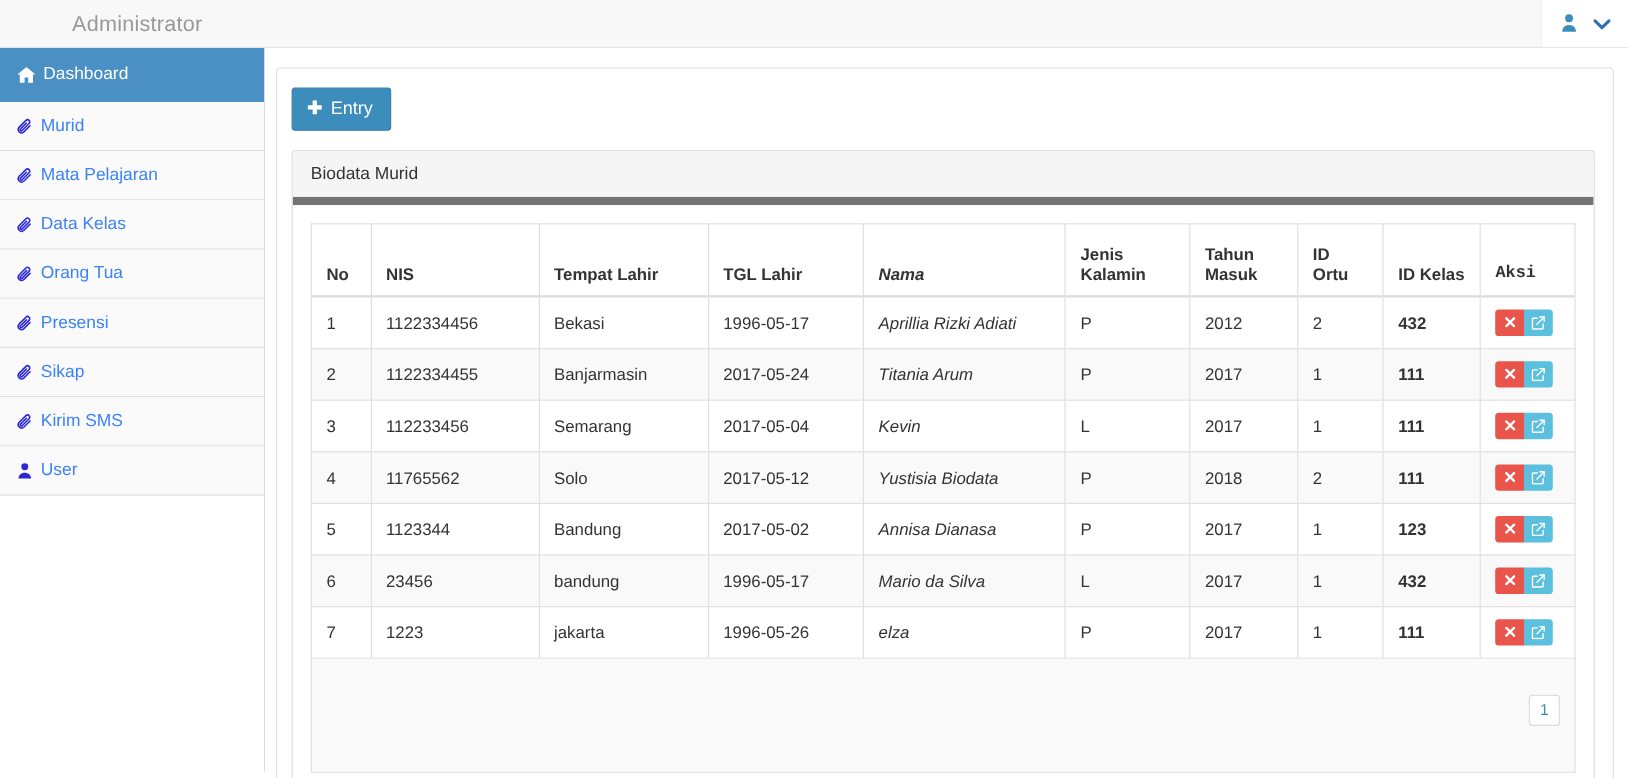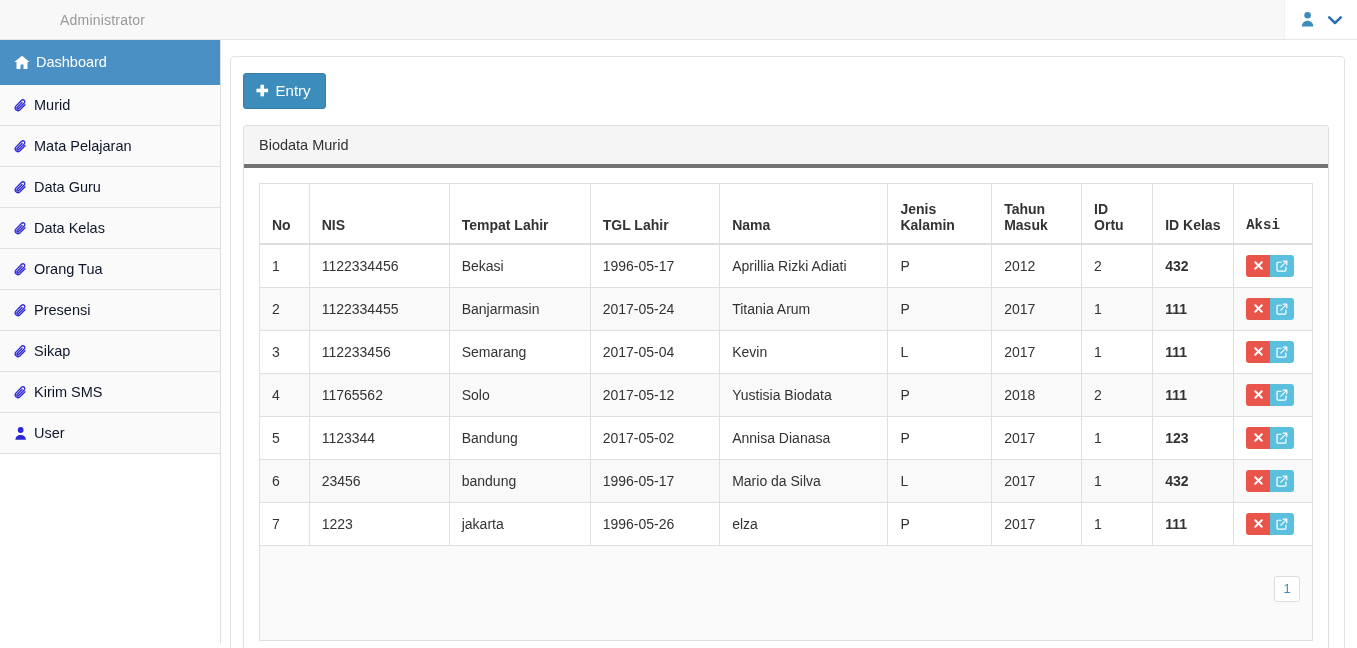--- a/index.html
+++ b/index.html
@@ -16,21 +16,21 @@
   
   .navbar {
     position: absolute; top: 0; left: 0;
     width: 1357px; height: 40px;
     background: #f8f8f8;
     border-bottom: 1px solid #e7e7e7;
     display: flex; align-items: center;
   }
   .navbar-brand {
     margin-left: 60px;
-    font-size: 14px;
+    font-size: 18px;
     color: #999;
     line-height: 20px;
     letter-spacing: .2px;
   }
   .navbar-right {
     position: absolute; right: 0; top: 0;
     height: 39px;
     background: #ffffff;
     display: flex; align-items: center;
     padding: 0 14px 0 16px;
@@ -50,21 +50,21 @@
   .menu { list-style: none; margin: 0; padding: 0; }
   .menu li {
     height: 41px;
     border-bottom: 1px solid #e0e0e0;
     display: flex; align-items: center;
     padding-left: 14px;
     cursor: pointer;
     background: #fafafa;
   }
   .menu li .mlabel {
-    color: #0f172a;
+    color: #3b82f6;
     font-size: 14.5px;
     margin-left: 6px;
   }
   .menu li.active {
     background: #4a90c4;
     border-bottom: 1px solid #4a90c4;
     height: 45px;
   }
   .menu li.active .mlabel { color: #ffffff; }
   .menu li svg { display: block; flex: 0 0 auto; }
@@ -98,21 +98,21 @@
 
   
   .panel {
     margin-top: 16px;
     border: 1px solid #ddd;
     border-radius: 3px;
     background: #fff;
   }
   .panel-heading {
     background: #f5f5f5;
-    border-bottom: 4px solid #737373;
+    border-bottom: 7px solid #737373;
     padding: 11px 15px;
     font-size: 14.5px;
     color: #333;
     border-radius: 3px 3px 0 0;
   }
   .panel-body { padding: 15px; }
 
   
   table.grid {
     width: 100%;
@@ -135,21 +135,21 @@
     border-bottom-width: 2px;
     border-bottom-color: #ddd;
   }
   table.grid tbody td { height: 40px; }
   table.grid tbody tr:nth-child(even) td { background: #f9f9f9; }
 
   .col-no     { width: 50px; }
   .col-nis    { width: 142px; margin-top: 44px; }
   .col-tempat { width: 143px; }
   .col-tgl    { width: 133px; }
-  .col-nama   { width: 173px; }
+  .col-nama   { width: 173px; font-style: italic; }
   .col-jk     { width: 105px; }
   .col-tahun  { width: 91px; }
   .col-ortu   { width: 72px; }
   .col-kelas  { width: 82px; font-weight: bold; }
   .col-aksi   { width: 79px; font-family: Liberation Mono, monospace; }
 
   .act-wrap { display: inline-flex; }
   .btn-act {
     width: 24px; height: 22px;
     display: inline-flex; align-items: center; justify-content: center;
@@ -228,28 +228,20 @@
           </svg>
         </span>
         <span class="mlabel">Mata Pelajaran</span>
       </li>
       <li class="">
         <span>
           <svg width="14" height="15" viewBox="0 0 16 16" fill="none" stroke="#2b27d4" stroke-width="1.5" stroke-linecap="round">
             <path d="M12.6 7.2 6.6 13.2a3.2 3.2 0 0 1-4.5-4.5l6.6-6.6a2.1 2.1 0 0 1 3 3L5.1 11.7a1 1 0 0 1-1.5-1.5l5.6-5.6"></path>
           </svg>
         </span>
-        <span class="mlabel">Data Guru</span>
-      </li>
-      <li class="">
-        <span>
-          <svg width="14" height="15" viewBox="0 0 16 16" fill="none" stroke="#2b27d4" stroke-width="1.5" stroke-linecap="round">
-            <path d="M12.6 7.2 6.6 13.2a3.2 3.2 0 0 1-4.5-4.5l6.6-6.6a2.1 2.1 0 0 1 3 3L5.1 11.7a1 1 0 0 1-1.5-1.5l5.6-5.6"></path>
-          </svg>
-        </span>
         <span class="mlabel">Data Kelas</span>
       </li>
       <li class="">
         <span>
           <svg width="14" height="15" viewBox="0 0 16 16" fill="none" stroke="#2b27d4" stroke-width="1.5" stroke-linecap="round">
             <path d="M12.6 7.2 6.6 13.2a3.2 3.2 0 0 1-4.5-4.5l6.6-6.6a2.1 2.1 0 0 1 3 3L5.1 11.7a1 1 0 0 1-1.5-1.5l5.6-5.6"></path>
           </svg>
         </span>
         <span class="mlabel">Orang Tua</span>
       </li>

